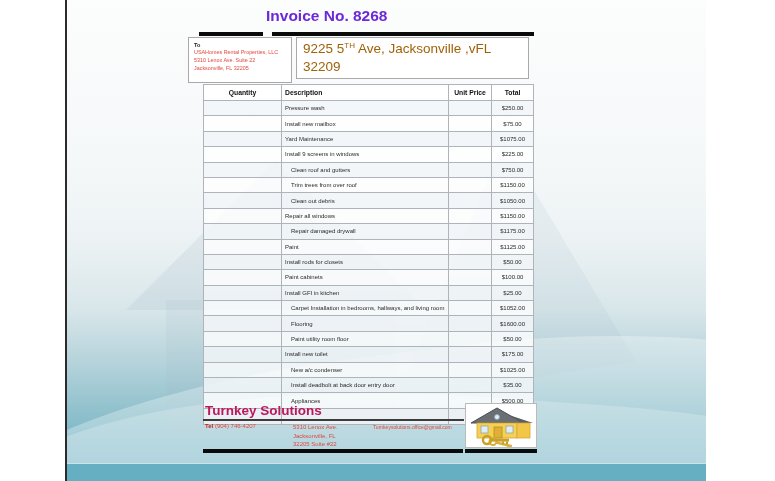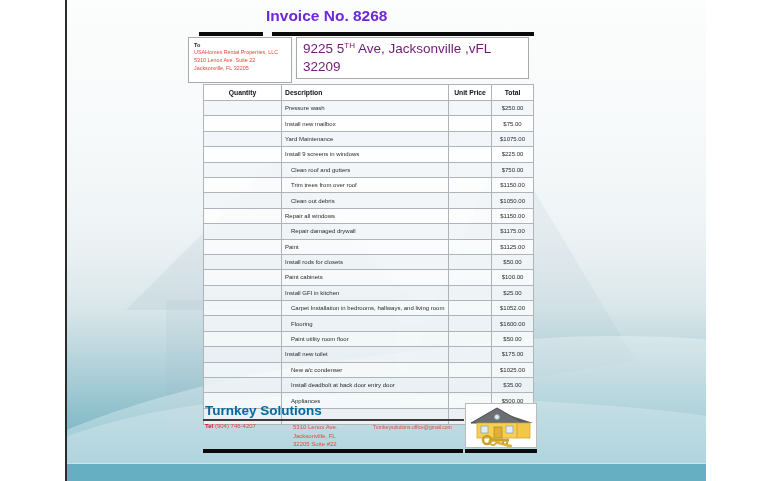--- a/index.html
+++ b/index.html
@@ -25,41 +25,41 @@
   .title{position:absolute;left:266px;top:7px;font-size:15.5px;font-weight:bold;color:#6d28d9;z-index:2;}
   .bar{position:absolute;height:4px;background:#0a0a0a;z-index:2;}
   .bar1{left:199px;top:32px;width:64px;}
   .bar2{left:272px;top:32px;width:262px;}
   .to-box{position:absolute;left:188px;top:37px;width:104px;height:46px;background:#fff;
     border:1px solid #a9a9a9;padding:4px 4px 2px 5px;box-sizing:border-box;z-index:2;}
   .to-label{font-size:5.5px;font-weight:bold;color:#222;margin-bottom:1px;}
   .to-line{font-size:5.4px;color:#e0483e;line-height:1.45;}
   .addr-box{position:absolute;left:296px;top:37px;width:233px;height:42px;background:#fff;
     border:1px solid #a9a9a9;padding:2px 6px;box-sizing:border-box;z-index:2;
-    font-size:13.5px;color:#701a75;line-height:1.3;}
+    font-size:13.5px;color:#a16207;line-height:1.3;}
   .addr-box sup{font-size:8px;}
   
   table.items{position:absolute;left:203px;top:84px;width:330px;border-collapse:collapse;
     table-layout:fixed;z-index:2;font-size:6px;color:#2b2b2b;}
   table.items col.c-q{width:78px;} table.items col.c-d{width:167px;}
   table.items col.c-u{width:43px;} table.items col.c-t{width:42px;}
   table.items th,table.items td{border:1px solid #aeb4b9;overflow:hidden;white-space:nowrap;}
   table.items th{height:13px;font-size:6.8px;font-weight:bold;background:rgba(255,255,255,.92);
     text-align:center;color:#111;}
   table.items th.h-desc{text-align:left;padding-left:3px;}
   table.items tbody td{height:12.4px;background:rgba(255,255,255,.80);}
   table.items tbody tr:nth-child(odd) td{background:rgba(242,246,248,.85);}
   td.col-description{text-align:left;padding-left:3px;}
   td.col-description.indent{padding-left:9px;}
   td.col-total,td.col-unit_price,td.col-quantity{text-align:center;}
   table.items tfoot td{height:13px;background:rgba(238,242,245,.9);font-weight:bold;font-size:6.4px;}
   td.total-label{text-align:right;padding-right:3px;}
   td.total-value{text-align:center;}
   
-  .company{position:absolute;left:205px;top:403px;font-size:13.5px;font-weight:bold;color:#0369a1;z-index:2;}
+  .company{position:absolute;left:205px;top:403px;font-size:13.5px;font-weight:bold;color:#be185d;z-index:2;}
   .footer-line{position:absolute;left:203px;top:419px;width:261px;height:2px;background:#3c3c3c;z-index:2;}
   .tel{position:absolute;left:205px;top:423px;font-size:6px;color:#e0483e;z-index:2;}
   .tel b{color:#d21a12;}
   .f-addr{position:absolute;left:293px;top:423px;font-size:6px;color:#e0483e;line-height:1.45;z-index:2;}
   .email{position:absolute;left:373px;top:424px;font-size:5px;color:#e0483e;z-index:2;}
   .logo-box{position:absolute;left:465px;top:403px;width:72px;height:45px;background:#fff;
     border:1px solid #bbb;box-sizing:border-box;z-index:2;}
   .bbar{position:absolute;top:449px;height:4px;background:#0a0a0a;z-index:2;}
   .bbar1{left:203px;width:260px;} .bbar2{left:465px;width:72px;}
 </style>

